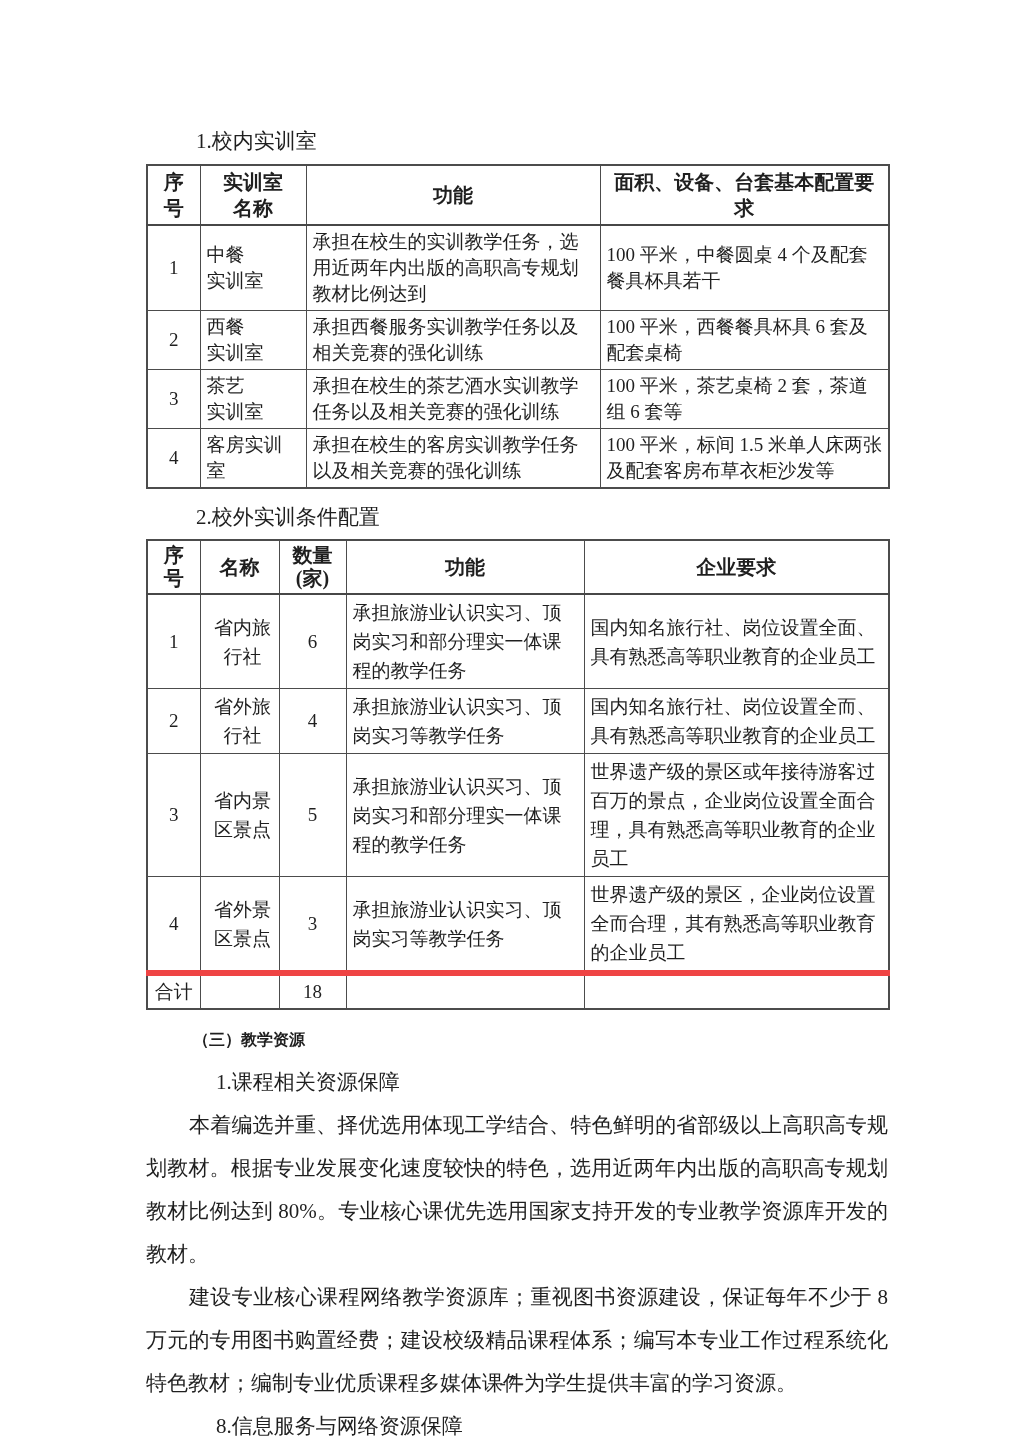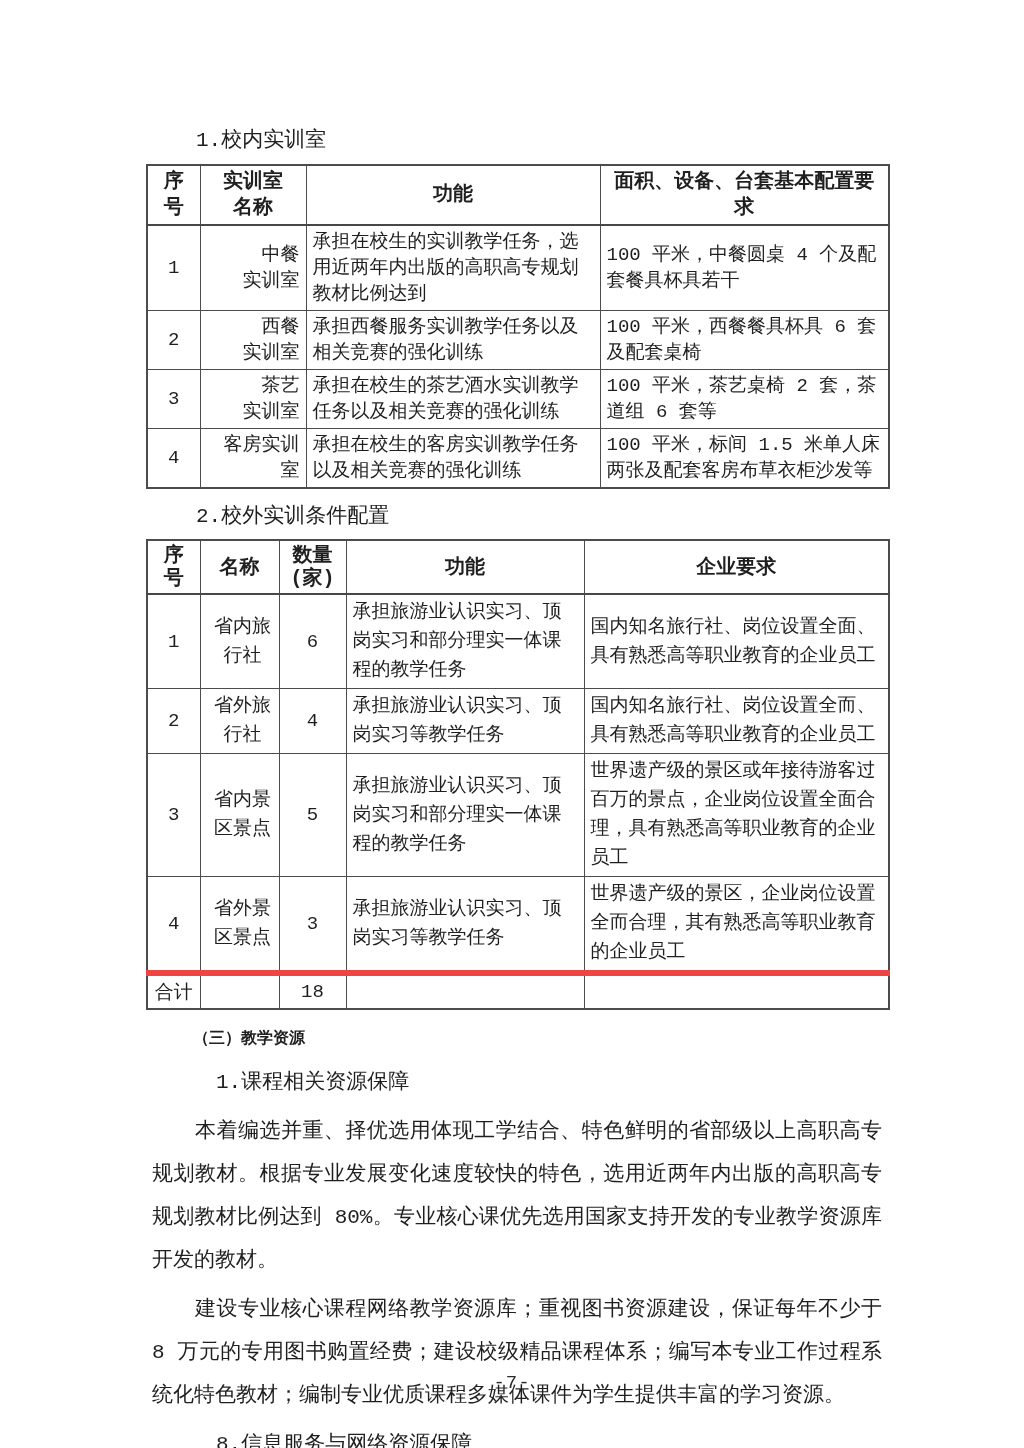--- a/index.html
+++ b/index.html
@@ -1,20 +1,20 @@
 <!DOCTYPE html>
 <html><head>
 <meta charset="utf-8">
 <style>
   html,body { margin:0; padding:0; background:#e9e9e9; }
   .page {
     position:relative;
     width:1024px; height:1448px;
     background:#ffffff;
-    font-family:Liberation Mono, monospace;
+    font-family:Liberation Serif, serif;
     color:#1f1f1f;
     overflow:hidden;
     margin:0 auto;
   }
   .content { position:absolute; left:146px; top:126px; width:742px; }
 
   .sec-h { font-size:21px; line-height:30px; margin:0 0 8px 0; padding-left:50px; }
   .sec-h.mid { margin-top:13px; margin-bottom:7px; }
 
   table.doc-table {
@@ -29,27 +29,27 @@
     overflow:hidden;
   }
   .doc-table th { font-weight:bold; text-align:center; line-height:26px; font-size:20px; }
   .t2 th { line-height:23px; }
   .hrow th { border-bottom:2.5px solid #474747; }
   .totalrow td { border-top:6px solid #ef4444; }
   .ctr { text-align:center; }
   .txt { text-align:left; line-height:26px; padding:3px 9px; }
   .t2 .txt { line-height:29px; }
   .prewrap { white-space:pre-line; }
-  .namecell { text-align:right; line-height:26px; padding-left:11px; }
+  .namecell { text-align:left; line-height:26px; padding-left:11px; }
   .t2 .namecell { text-align:center; line-height:29px; padding-left:12px; }
 
   .body-block { font-size:21px; line-height:43px; text-align:justify; }
   .res-h { font-weight:bold; padding-left:47px; margin-top:8px; font-size:16px; }
   .sub-h { padding-left:70px; }
-  .para { margin:6px; text-indent:43px; }
+  .para { margin:0; text-indent:43px; }
 
   .pagenum {
     position:absolute; left:0; top:1372px; width:100%;
     text-align:center; font-size:19px; letter-spacing:1px; color:#2a2a2a;
   }
 </style>
 </head>
 <body>
 
 <div class="page">

